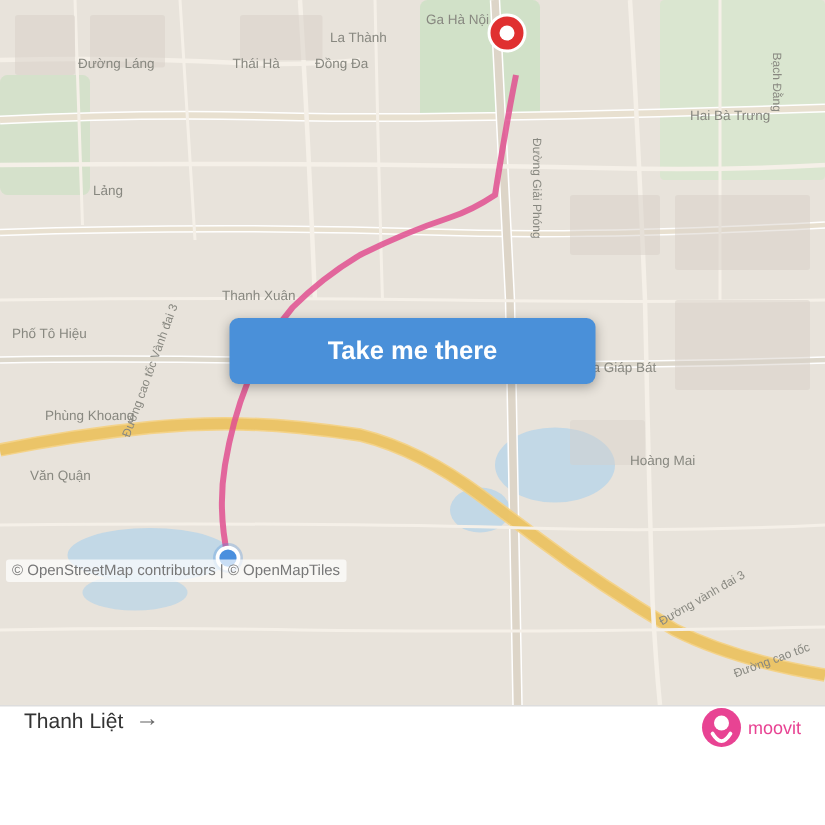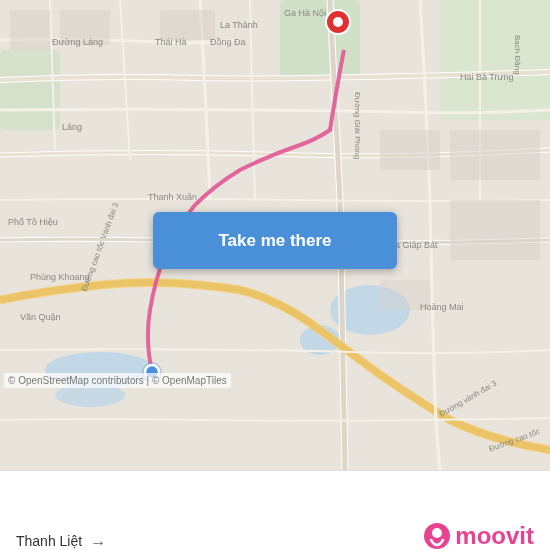--- a/index.html
+++ b/index.html
@@ -23,38 +23,38 @@
     #map-svg {
       width: 100%;
       height: 100%;
     }
 
     #take-me-there-btn {
       position: absolute;
       top: 212px;
       left: 153px;
       width: 244px;
-      height: 57px;
+      height: 44px;
       background: #4a90d9;
       color: white;
       border: none;
       border-radius: 6px;
       font-size: 17px;
       font-weight: bold;
       cursor: pointer;
       box-shadow: 0 2px 8px rgba(0,0,0,0.3);
       z-index: 10;
     }
 
     #bottom-bar {
       width: 550px;
       height: 80px;
       background: white;
       display: flex;
-      align-items: flex-end;
+      align-items: flex-start;
       padding: 0 16px;
       border-top: 1px solid #ddd;
     }
 
     #attribution {
       font-size: 10px;
       color: #777;
       position: absolute;
       bottom: 82px;
       left: 4px;
@@ -65,22 +65,22 @@
     }
 
     #moovit-logo {
       margin-left: auto;
       display: flex;
       align-items: center;
       gap: 4px;
     }
 
     #moovit-logo-text {
-      font-size: 24px;
-      font-weight: bold;
+      font-size: 12px;
+      font-weight: normal;
       color: #e84393;
     }
 
     #moovit-icon {
       width: 28px;
       height: 28px;
     }
 
     #route-info {
       display: flex;

